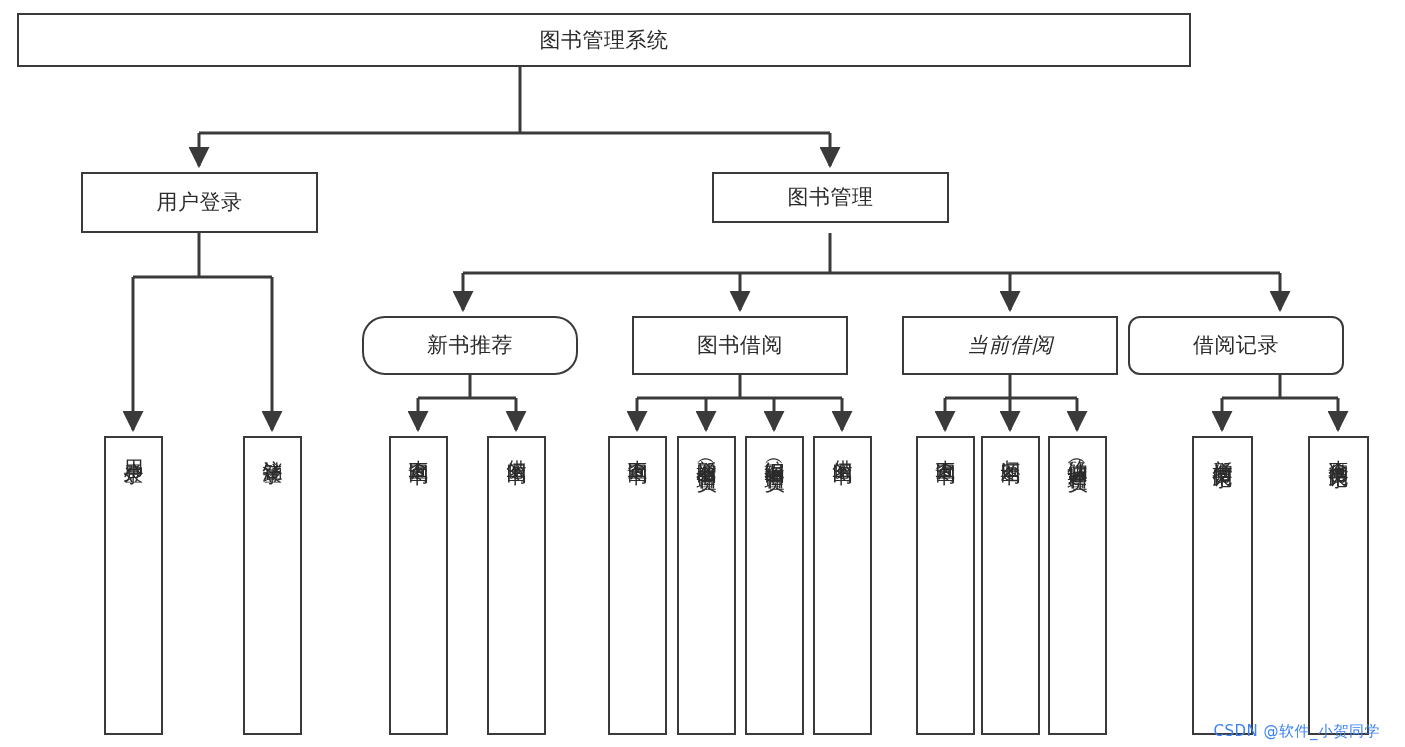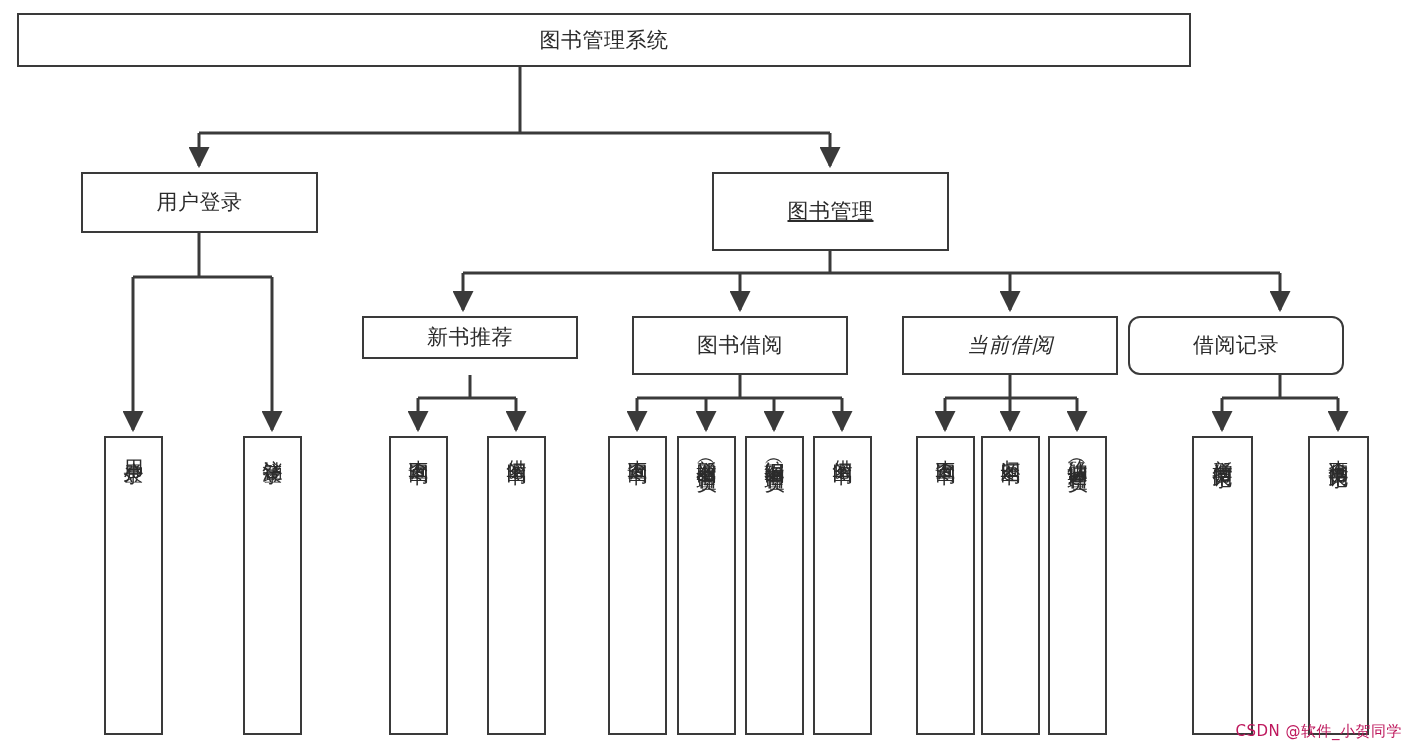--- a/index.html
+++ b/index.html
@@ -59,24 +59,24 @@
     writing-mode: vertical-rl;
     text-orientation: upright;
     font-size: 20px;
     line-height: 1.06;
     letter-spacing: 2px;
     white-space: normal;
     max-height: 100%;
   }
   .watermark {
     position: absolute;
-    right: 3px;
+    right: 25px;
     bottom: 6px;
     font-size: 15px;
-    color: #be185d;
+    color: #3b82f6;
     font-family: "DejaVu Sans", "Liberation Sans", sans-serif;
     letter-spacing: 0.5px;
     user-select: none;
   }
 </style>
 </head>
 <body>
 
 <div id="canvas">
 
@@ -130,25 +130,25 @@
     </g>
   </svg>
 
   <div class="node horiz root" style="left:17px; top:13px; width:1174px; height:54px;">
     <span class="label">图书管理系统</span>
   </div>
 
   <div class="node horiz" style="left:81px; top:172px; width:237px; height:61px;">
     <span class="label">用户登录</span>
   </div>
-  <div class="node horiz" style="left:712px; top:172px; width:237px; height:79px;text-decoration:underline;">
+  <div class="node horiz" style="left:712px; top:172px; width:237px; height:51px;">
     <span class="label">图书管理</span>
   </div>
 
-  <div class="node horiz" style="left:362px; top:316px; width:216px; height:43px;">
+  <div class="node horiz" style="left:362px; top:316px; width:216px; height:59px;border-radius:23px;">
     <span class="label">新书推荐</span>
   </div>
   <div class="node horiz" style="left:632px; top:316px; width:216px; height:59px;justify-content:center;">
     <span class="label">图书借阅</span>
   </div>
   <div class="node horiz" style="left:902px; top:316px; width:216px; height:59px;font-style:italic;">
     <span class="label">当前借阅</span>
   </div>
   <div class="node horiz" style="left:1128px; top:316px; width:216px; height:59px;border-radius:12px;">
     <span class="label">借阅记录</span>

